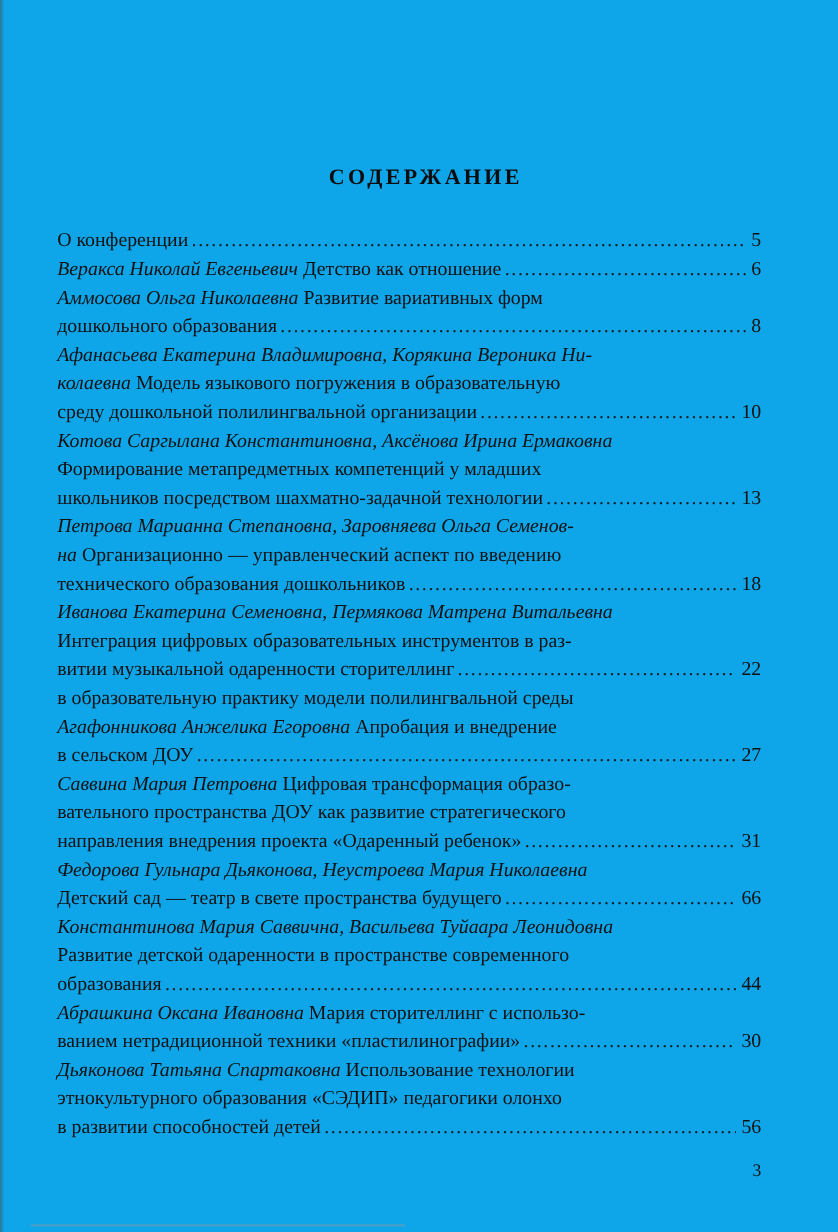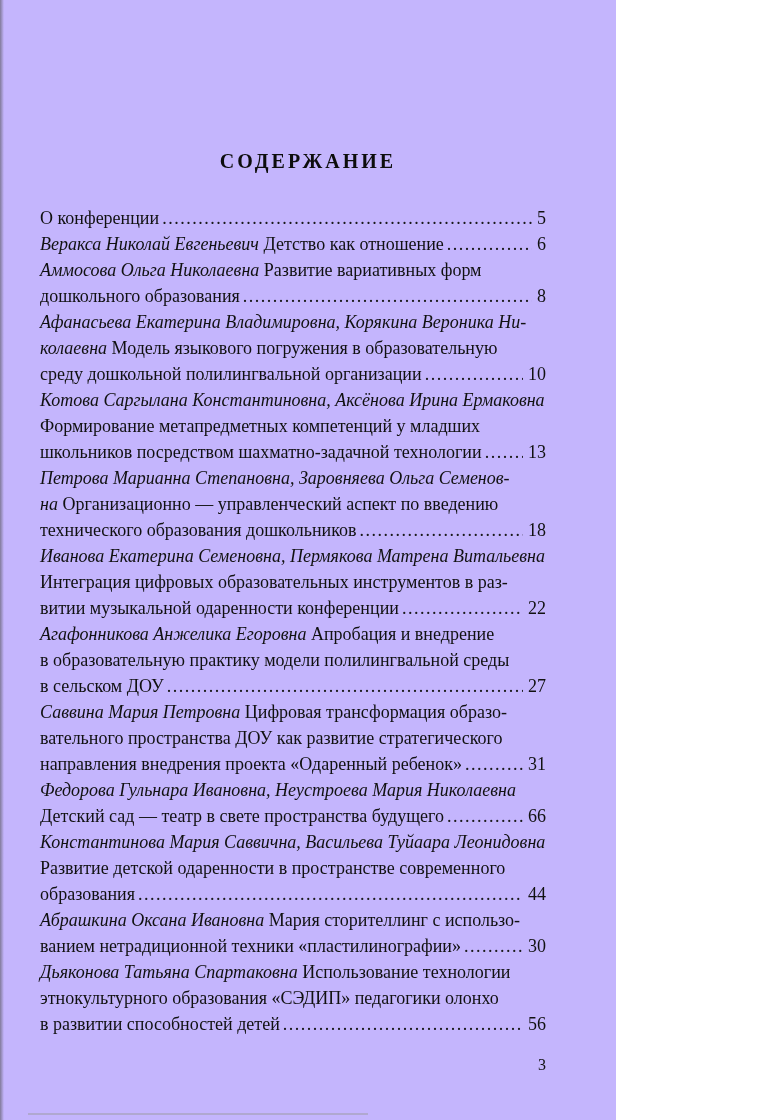--- a/index.html
+++ b/index.html
@@ -3,25 +3,26 @@
 <meta charset="utf-8">
 <style>
   * { margin: 0; padding: 0; box-sizing: border-box; }
   html, body { background: #ffffff; }
   body {
     font-family: "Liberation Serif", "DejaVu Serif", serif;
     width: 762px;
   }
   .sheet {
     position: relative;
-    width: 616px;
+    width: 762px;
     height: 1120px;
-    background: #c4b5fd;
+    background: #0ea5e9;
     overflow: hidden;
     color: #111;
+    padding-left: 12px;
   }
   .toc-title {
     text-align: center;
     font-weight: bold;
     font-size: 20px;
     letter-spacing: 3px;
     padding-top: 150px;
     color: #0d0d0d;
   }
   .toc-list {
@@ -126,45 +127,45 @@
         <div class="line last">
           <span class="line-text"><span class="title-text">технического образования дошкольников</span></span>
           <span class="leader">........................................................................................................................................................................................................</span>
           <span class="pagenum">18</span>
         </div>
       </div>
       <div class="entry">
         <div class="line"><span class="line-text"><span class="authors">Иванова Екатерина Семеновна, Пермякова Матрена Витальевна</span></span></div>
         <div class="line"><span class="line-text"><span class="title-text">Интеграция цифровых образовательных инструментов в раз-</span></span></div>
         <div class="line last">
-          <span class="line-text"><span class="title-text">витии музыкальной одаренности конференции</span></span>
+          <span class="line-text"><span class="title-text">витии музыкальной одаренности сторителлинг</span></span>
           <span class="leader">........................................................................................................................................................................................................</span>
           <span class="pagenum">22</span>
         </div>
       </div>
       <div class="entry">
+        <div class="line"><span class="line-text"><span class="title-text">в образовательную практику модели полилингвальной среды</span></span></div>
         <div class="line"><span class="line-text"><span class="authors">Агафонникова Анжелика Егоровна</span><span class="title-text"> Апробация и внедрение</span></span></div>
-        <div class="line"><span class="line-text"><span class="title-text">в образовательную практику модели полилингвальной среды</span></span></div>
         <div class="line last">
           <span class="line-text"><span class="title-text">в сельском ДОУ </span></span>
           <span class="leader">........................................................................................................................................................................................................</span>
           <span class="pagenum">27</span>
         </div>
       </div>
       <div class="entry">
         <div class="line"><span class="line-text"><span class="authors">Саввина Мария Петровна</span><span class="title-text"> Цифровая трансформация образо-</span></span></div>
         <div class="line"><span class="line-text"><span class="title-text">вательного пространства ДОУ как развитие стратегического</span></span></div>
         <div class="line last">
           <span class="line-text"><span class="title-text">направления внедрения проекта «Одаренный ребенок» </span></span>
           <span class="leader">........................................................................................................................................................................................................</span>
           <span class="pagenum">31</span>
         </div>
       </div>
       <div class="entry">
-        <div class="line"><span class="line-text"><span class="authors">Федорова Гульнара Ивановна, Неустроева Мария Николаевна</span></span></div>
+        <div class="line"><span class="line-text"><span class="authors">Федорова Гульнара Дьяконова, Неустроева Мария Николаевна</span></span></div>
         <div class="line last">
           <span class="line-text"><span class="title-text">Детский сад — театр в свете пространства будущего</span></span>
           <span class="leader">........................................................................................................................................................................................................</span>
           <span class="pagenum">66</span>
         </div>
       </div>
       <div class="entry">
         <div class="line"><span class="line-text"><span class="authors">Константинова Мария Саввична, Васильева Туйаара Леонидовна</span></span></div>
         <div class="line"><span class="line-text"><span class="title-text">Развитие детской одаренности в пространстве современного</span></span></div>
         <div class="line last">

